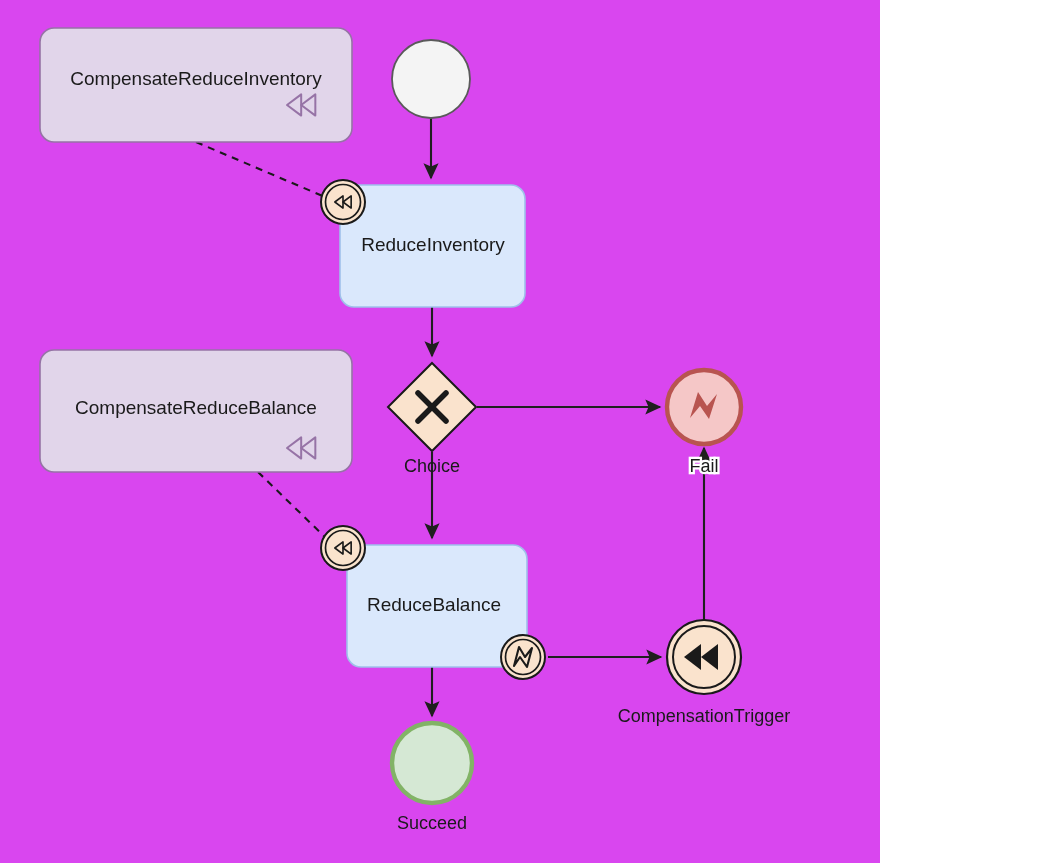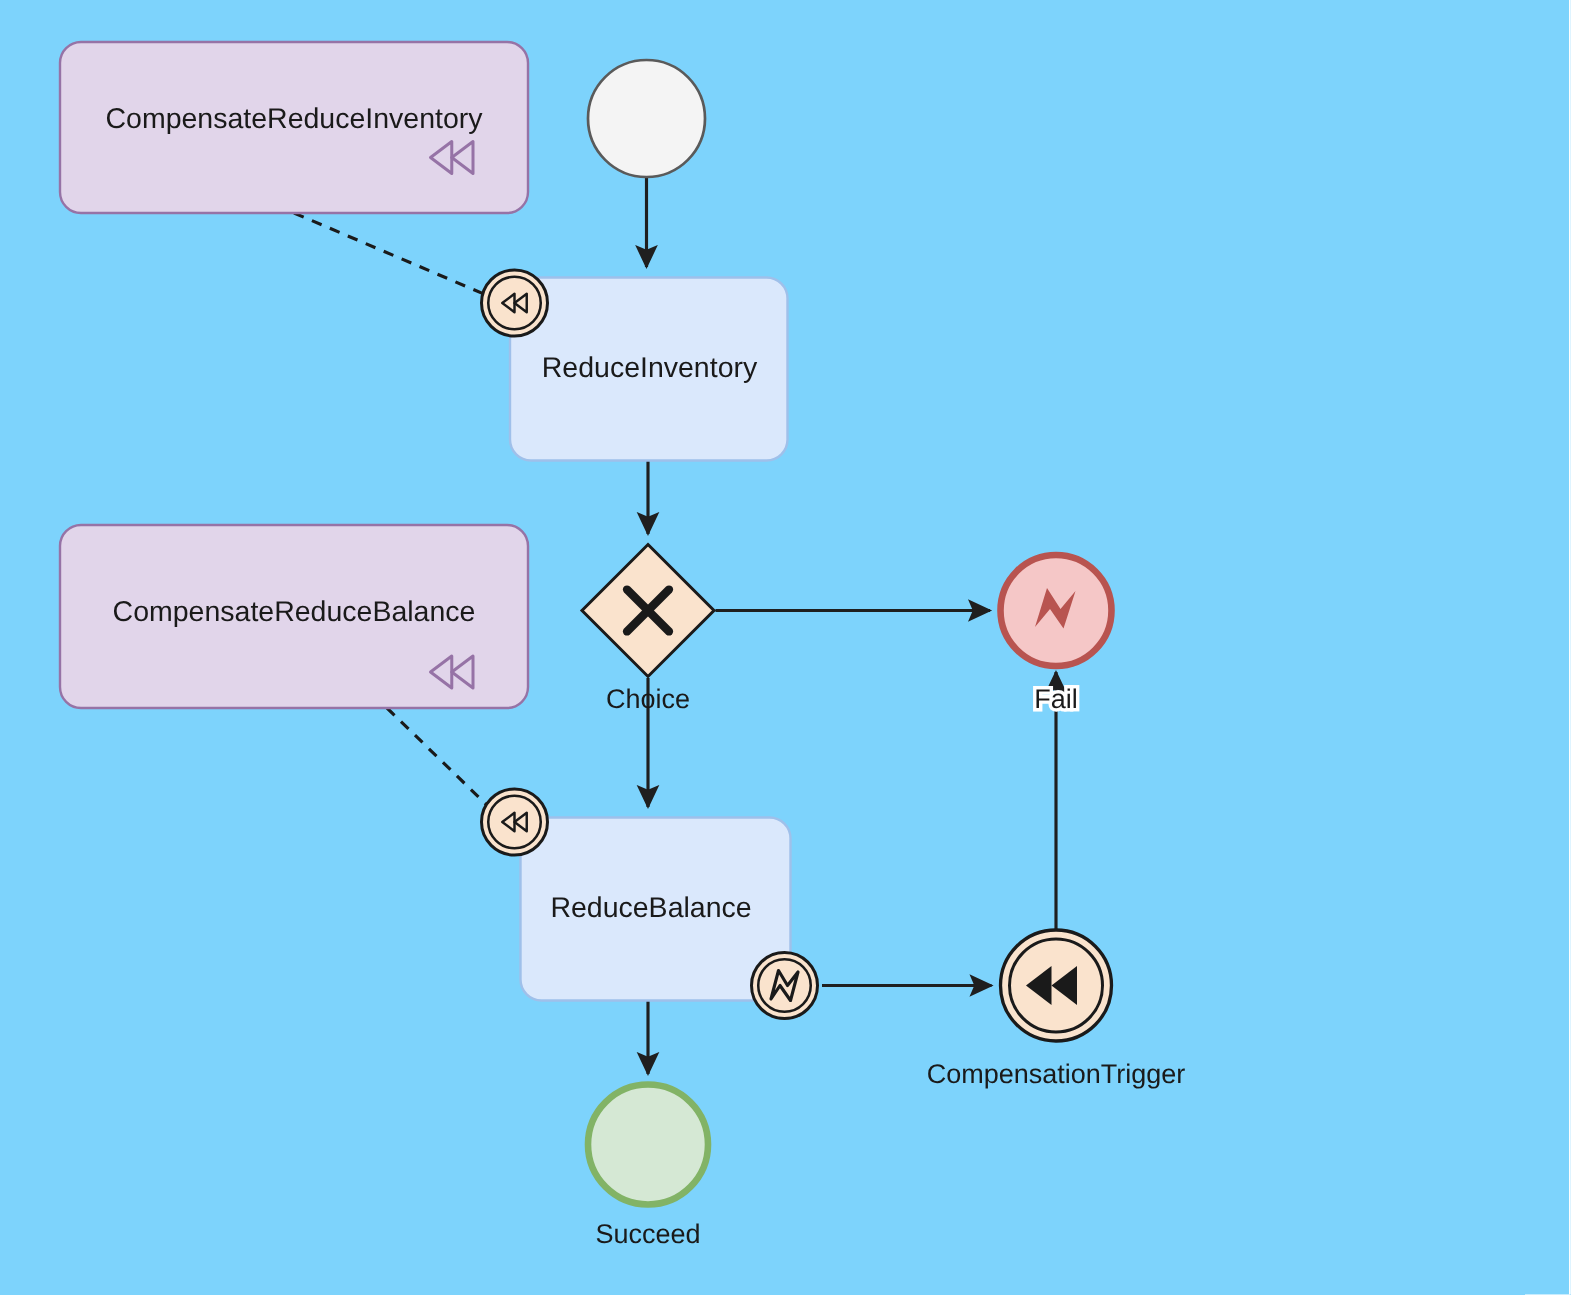--- a/index.html
+++ b/index.html
@@ -7,23 +7,23 @@
     margin: 0;
     padding: 0;
     background: #ffffff;
   }
   body {
     font-family: "Liberation Sans", sans-serif;
     -webkit-font-smoothing: antialiased;
   }
   #canvas {
     position: relative;
-    width: 1046px;
+    width: 880px;
     height: 863px;
-    background: #7dd3fc;
+    background: #d946ef;
     overflow: hidden;
   }
   #diagram-svg {
     position: absolute;
     left: 0;
     top: 0;
     width: 1047px;
     height: 863px;
   }
   .node-label {

